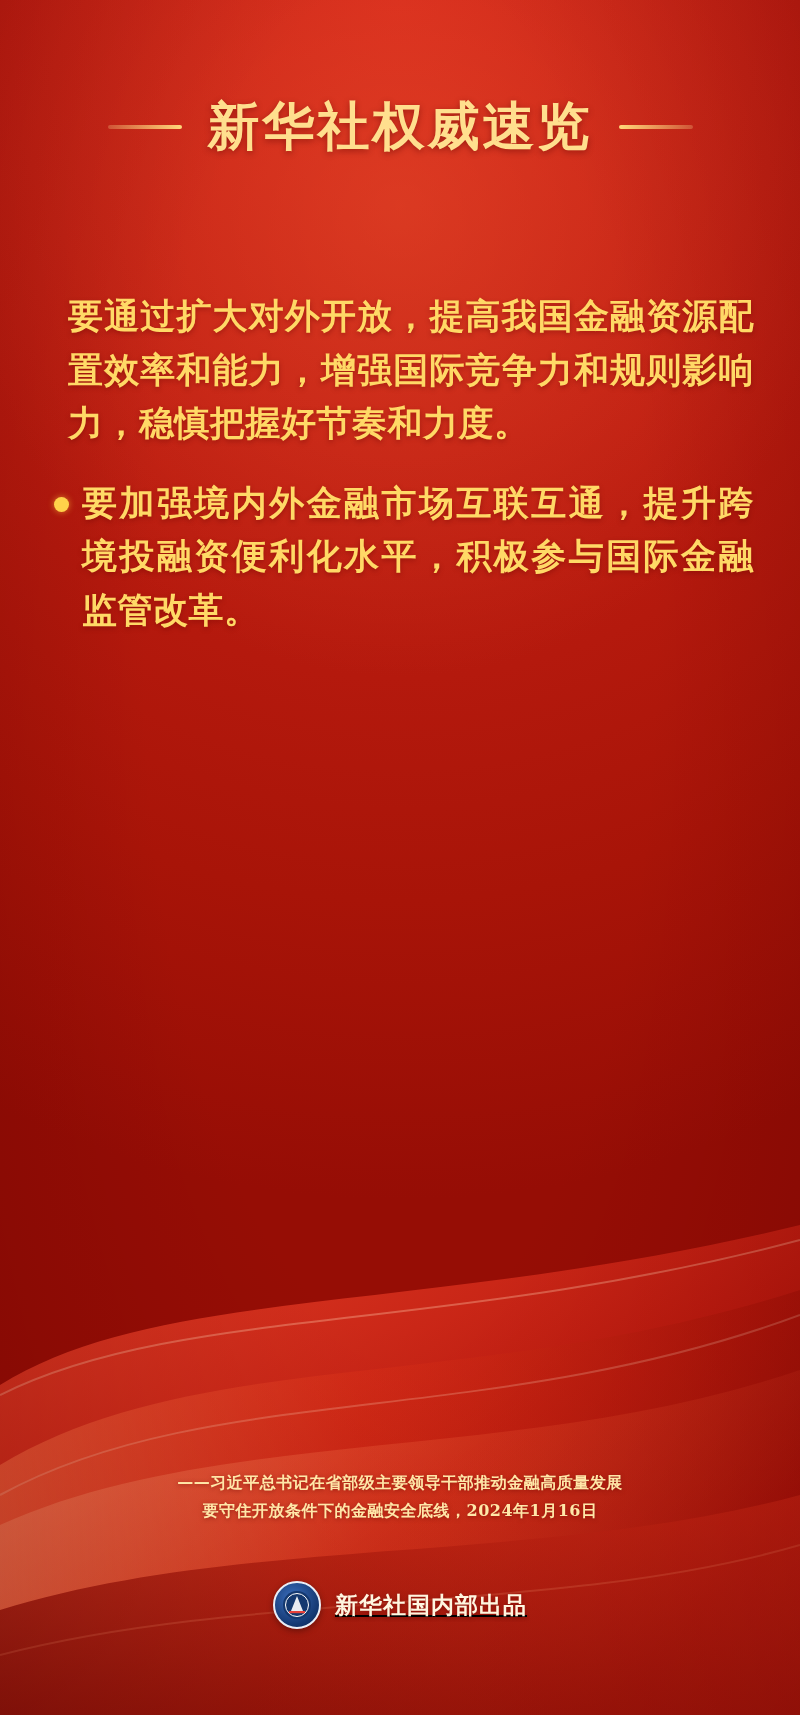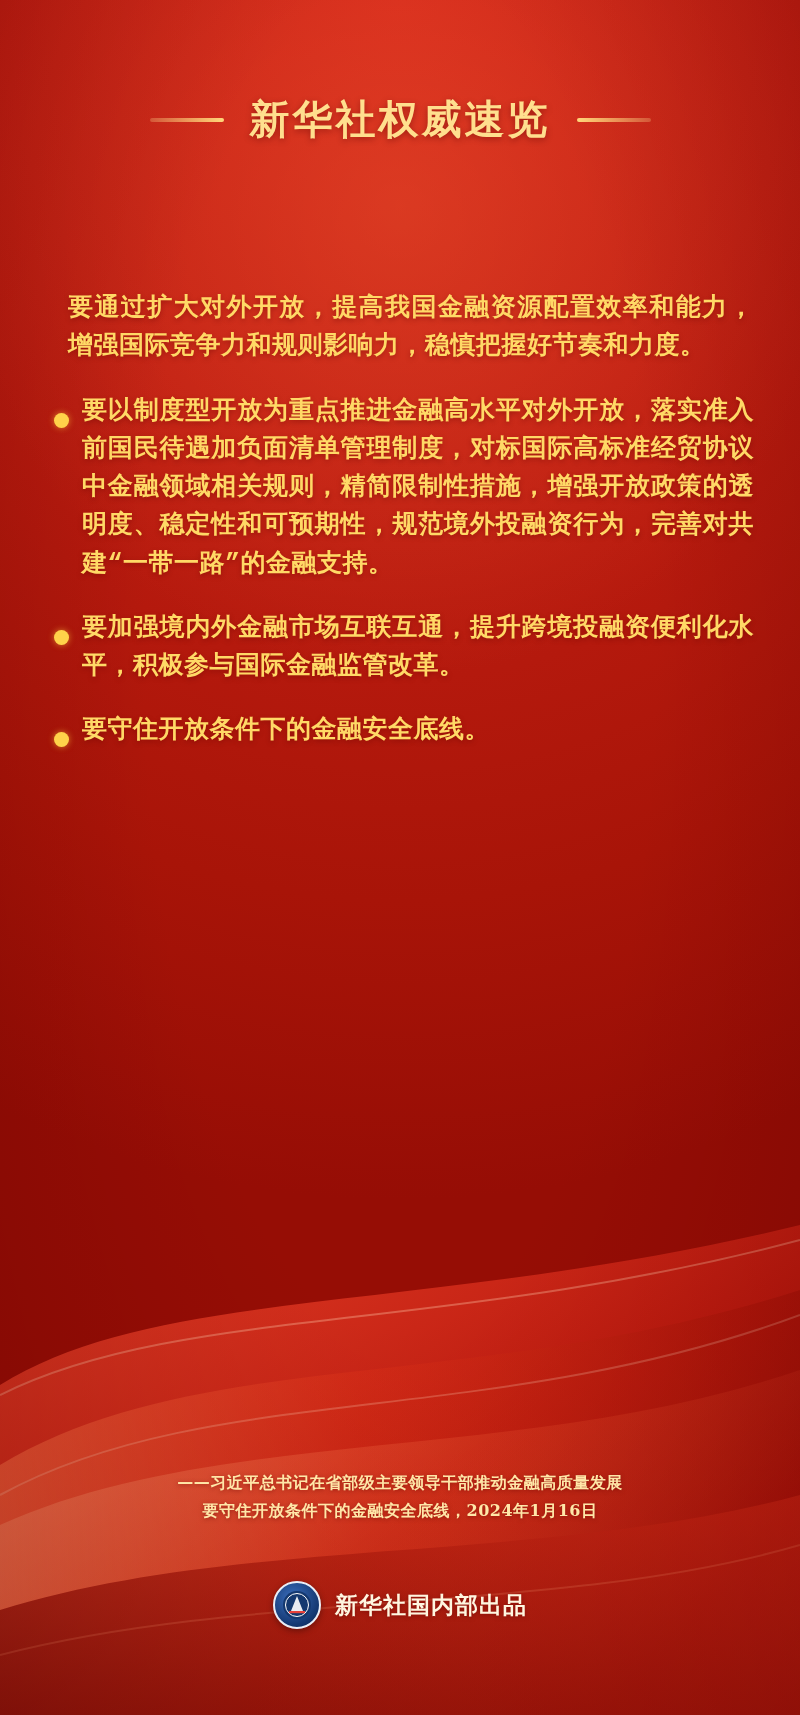--- a/index.html
+++ b/index.html
@@ -66,39 +66,39 @@
     height: 4px;
     background: linear-gradient(90deg, rgba(255,226,150,0.25), #ffd87a);
     border-radius: 2px;
   }
   .rule.right {
     background: linear-gradient(90deg, #ffd87a, rgba(255,226,150,0.25));
   }
   .header-title {
     font-family: "DejaVu Sans", "Liberation Sans", sans-serif;
     font-weight: bold;
-    font-size: 40px;
+    font-size: 52px;
     letter-spacing: 3px;
     color: #ffdf8e;
     text-shadow: 0 2px 6px rgba(90,0,0,0.45);
     white-space: nowrap;
   }
 
   
   .content {
     position: absolute;
     top: 290px;
     left: 54px;
     width: 700px;
   }
   .para {
     color: #ffd966;
-    font-family: Liberation Mono, monospace;
-    font-weight: bold;
-    font-size: 25px;
+    font-family: Liberation Serif, serif;
+    font-weight: bold;
+    font-size: 35px;
     line-height: 1.53;
     letter-spacing: 0.5px;
     text-shadow: 0 2px 5px rgba(100,0,0,0.4);
     margin: 0 0 26px 0;
     text-align: justify;
   }
   .para.lead {
     padding-left: 14px;
   }
   .bullet-item {
@@ -137,20 +137,21 @@
   
   .logo-bar {
     position: absolute;
     left: 0;
     right: 0;
     bottom: 86px;
     display: flex;
     align-items: center;
     justify-content: center;
     gap: 14px;
+    text-decoration: underline;
   }
   .logo-mark {
     width: 44px;
     height: 44px;
     border-radius: 50%;
     background: radial-gradient(circle at 40% 35%, #3c6fbf, #12366f 70%, #0c2650 100%);
     border: 2px solid #e9eef7;
     display: flex;
     align-items: center;
     justify-content: center;
@@ -209,34 +210,26 @@
 
   <div class="header">
     <span class="rule"></span>
     <span class="header-title">新华社权威速览</span>
     <span class="rule right"></span>
   </div>
 
   <div class="content">
     <p class="para lead">要通过扩大对外开放，提高我国金融资源配置效率和能力，增强国际竞争力和规则影响力，稳慎把握好节奏和力度。</p>
 
-    <div class="bullet-item">
-      <span class="dot"></span>
-      <p class="para">要以制度型开放为重点推进金融高水平对外开放，落实准入前国民待遇加负面清单管理制度，对标国际高标准经贸协议中金融领域相关规则，精简限制性措施，增强开放政策的透明度、稳定性和可预期性，规范境外投融资行为，完善对共建“一带一路”的金融支持。</p>
-    </div>
 
     <div class="bullet-item">
       <span class="dot"></span>
       <p class="para">要加强境内外金融市场互联互通，提升跨境投融资便利化水平，积极参与国际金融监管改革。</p>
     </div>
 
-    <div class="bullet-item">
-      <span class="dot"></span>
-      <p class="para">要守住开放条件下的金融安全底线。</p>
-    </div>
   </div>
 
   <div class="source">
     <div>——习近平总书记在省部级主要领导干部推动金融高质量发展</div>
     <div>要守住开放条件下的金融安全底线，2024年1月16日</div>
   </div>
 
   <div class="logo-bar">
     <span class="logo-mark">
       <svg width="30" height="30" viewBox="0 0 30 30" aria-hidden="true">

